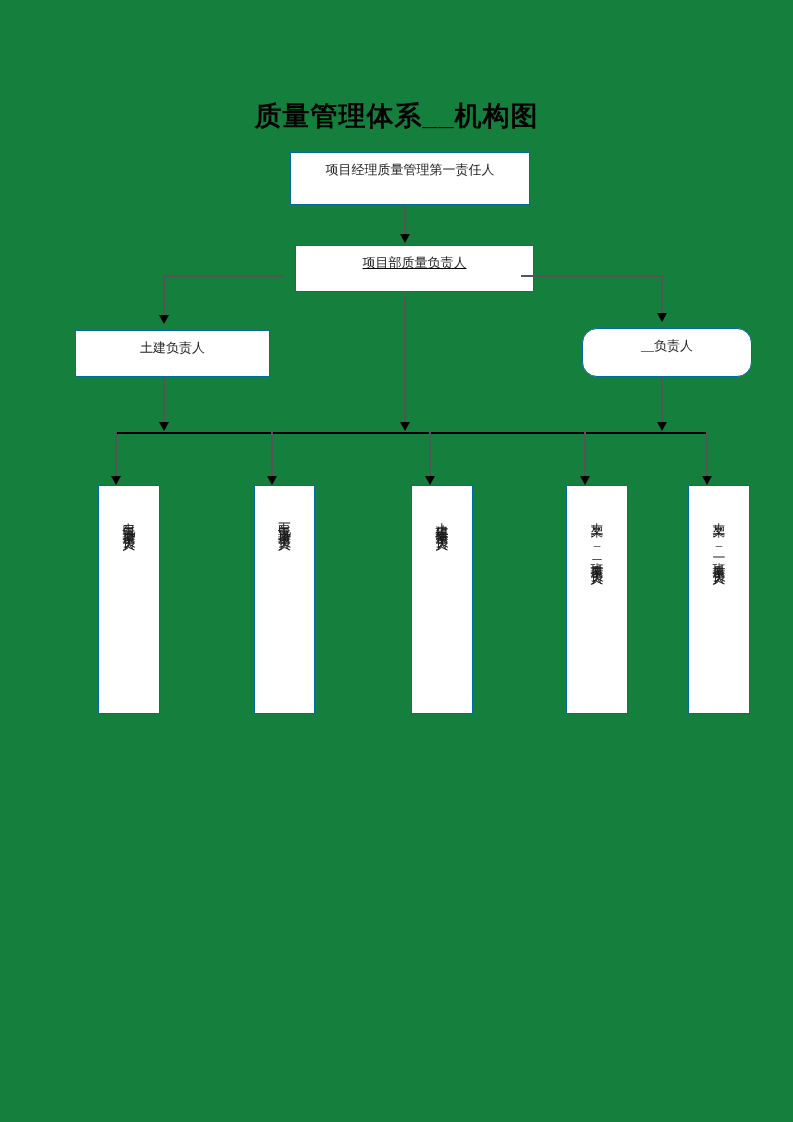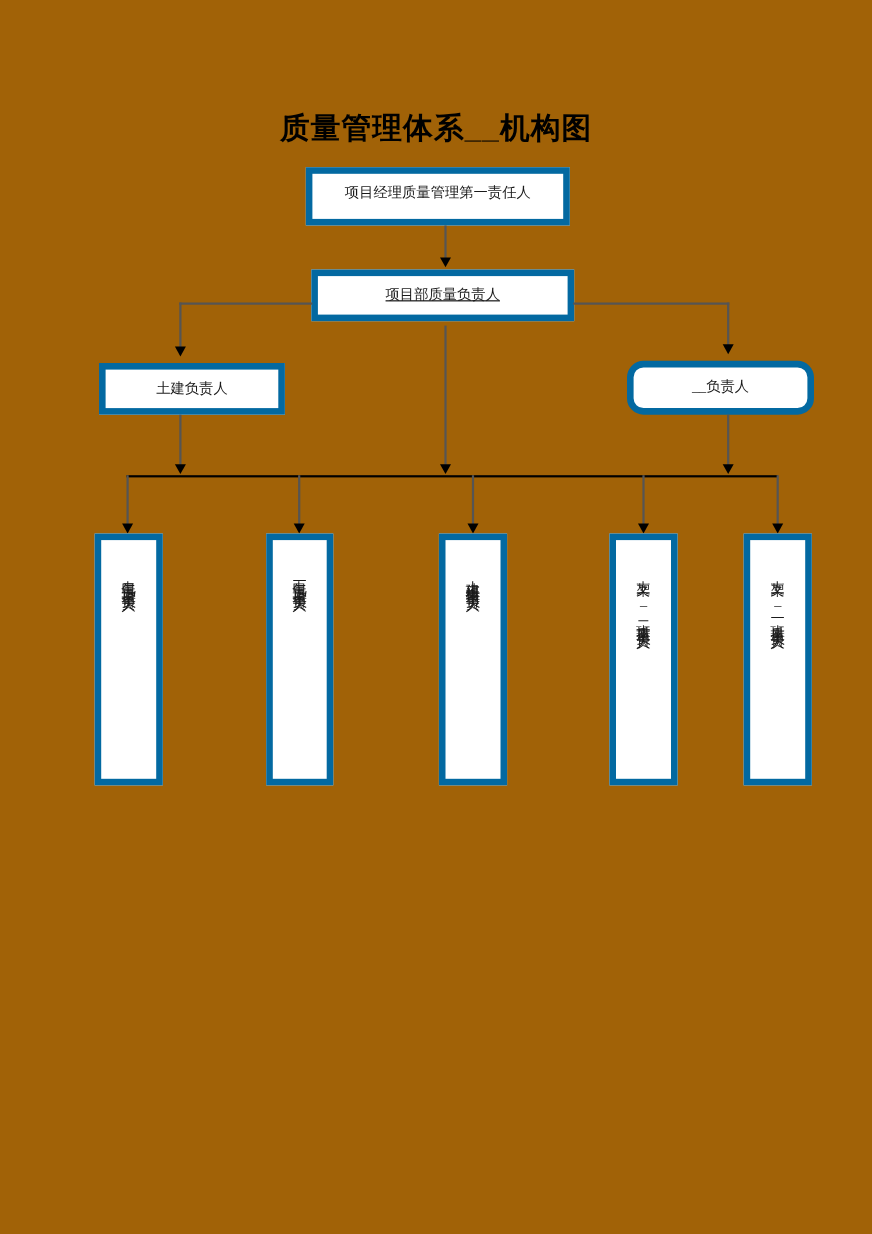--- a/index.html
+++ b/index.html
@@ -8,40 +8,41 @@
     background: #ffffff;
   }
   body {
     font-family: "Liberation Serif", "DejaVu Serif", serif;
     color: #000000;
   }
   #page {
     position: relative;
     width: 793px;
     height: 1122px;
-    background: #a16207;
+    background: #15803d;
     overflow: hidden;
   }
   #chart-title {
     position: absolute;
     left: 0;
     top: 98px;
     width: 793px;
     text-align: center;
     font-family: "Liberation Sans", "DejaVu Sans", sans-serif;
     font-weight: bold;
     font-size: 27px;
     letter-spacing: 1px;
     color: #000000;
   }
   .node {
     position: absolute;
     box-sizing: border-box;
-    border: 6px solid #0369a1;
+    border: 1px solid #0369a1;
     background: #ffffff;
+    margin-left: 12px;
   }
   .node-label {
     display: block;
     font-size: 13px;
     line-height: 1.25;
     color: #1a1a1a;
     text-align: center;
   }
   
   .node.h {
@@ -113,21 +114,21 @@
   <div class="vline" style="left:163px; top:275px; height:42px;"></div>
   <div class="arrow" style="left:159px; top:315px;"></div>
 
   <div class="hline" style="left:521px; top:275px; width:142px;"></div>
   <div class="vline" style="left:661px; top:275px; height:40px;"></div>
   <div class="arrow" style="left:657px; top:313px;"></div>
 
   <div class="vline" style="left:404px; top:296px; height:128px;"></div>
   <div class="arrow" style="left:400px; top:422px;"></div>
 
-  <div class="node h" style="left:90px; top:330px; width:169px; height:47px;">
+  <div class="node h" style="left:63px; top:330px; width:195px; height:47px;">
     <span class="node-label">土建负责人</span>
   </div>
 
   <div class="node h" style="left:570px; top:328px; width:170px; height:49px;border-radius:15px;">
     <span class="node-label">__负责人</span>
   </div>
 
   <div class="vline" style="left:163px; top:377px; height:47px;"></div>
   <div class="arrow" style="left:159px; top:422px;"></div>
 

